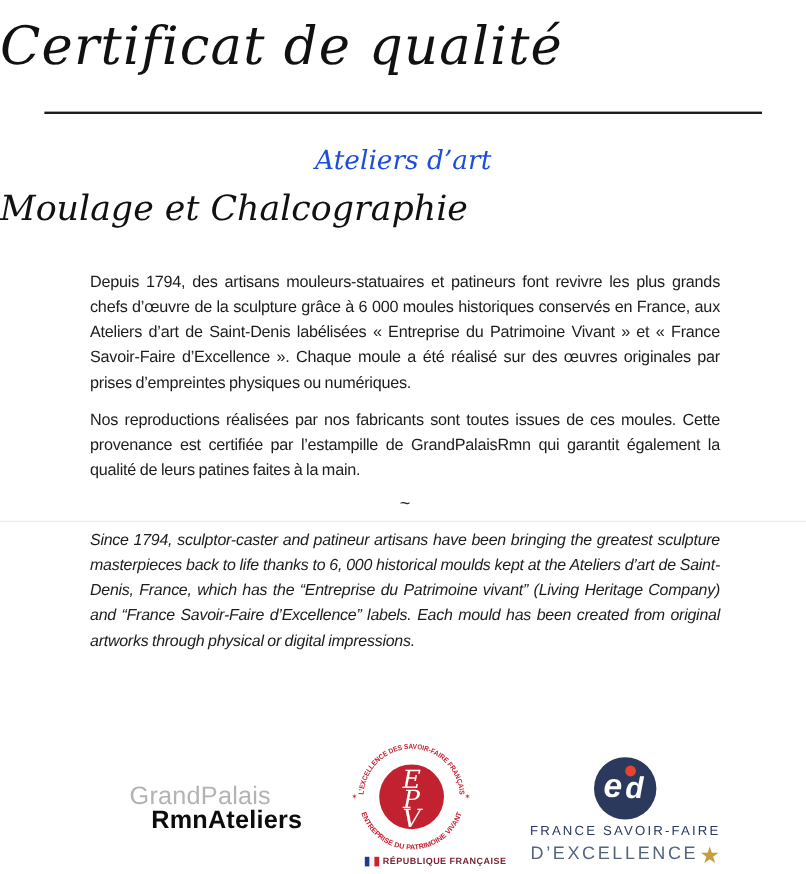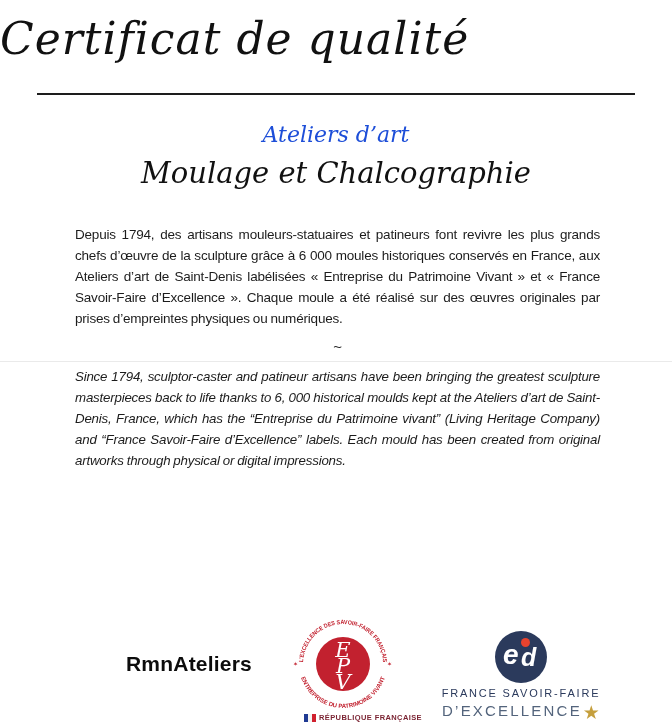--- a/index.html
+++ b/index.html
@@ -12,21 +12,21 @@
     margin:10px 0 0; font-family:"DejaVu Serif", serif; font-style:italic; font-weight:normal;
     font-size:44px; line-height:1.3; text-align:left; letter-spacing:1px; color:#111;
   }
   .rule { border:none; border-top:2px solid #1d1d1d; margin:26px 37px 0; height:0; }
   .sub1 {
     margin:26px 0 0; font-family:"DejaVu Serif", serif; font-style:italic;
     font-size:22px; text-align:center; color:#1d4ed8; line-height:1.25;
   }
   .sub2 {
     margin:6px 0 0; font-family:"DejaVu Serif", serif; font-style:italic;
-    font-size:29px; text-align:center; color:#111; line-height:1.3;
+    font-size:29px; text-align:left; color:#111; line-height:1.3;
   }
   
   .bodytext {
     margin:32px 72px 0 75px; text-align:justify;
     font-size:13.5px; line-height:21px; letter-spacing:-0.2px; word-spacing:-0.5px; color:#1c1c1c;
   }
   .bodytext p { margin:0 0 10px; }
   .bodytext .en { font-style:italic; font-size:13.3px; }
   .tilde { text-align:center; font-size:15px; line-height:16px; margin:2px 0 6px; color:#222; }
   .faint { border:none; border-top:1px solid #eaeaea; margin:6px -72px 4px -75px; height:0; }
@@ -68,26 +68,28 @@
 <div class="page">
 
   <h1 class="title">Certificat de qualité</h1>
   <hr class="rule">
 
   <div class="sub1">Ateliers d’art</div>
   <div class="sub2">Moulage et Chalcographie</div>
 
   <div class="bodytext">
     <p>Depuis 1794, des artisans mouleurs-statuaires et patineurs font revivre les plus grands chefs d’œuvre de la sculpture grâce à 6 000 moules historiques conservés en France, aux Ateliers d’art de Saint-Denis labélisées « Entreprise du Patrimoine Vivant » et « France Savoir-Faire d’Excellence ». Chaque moule a été réalisé sur des œuvres originales par prises d’empreintes physiques ou numériques.</p>
+    <p>Nos reproductions réalisées par nos fabricants sont toutes issues de ces moules. Cette provenance est certifiée par l’estampille de GrandPalaisRmn qui garantit également la qualité de leurs patines faites à la main.</p>
     <div class="tilde">~</div>
     <hr class="faint">
     <p class="en">Since 1794, sculptor-caster and patineur artisans have been bringing the greatest sculpture masterpieces back to life thanks to 6, 000 historical moulds kept at the Ateliers d’art de Saint-Denis, France, which has the “Entreprise du Patrimoine vivant” (Living Heritage Company) and “France Savoir-Faire d’Excellence” labels. Each mould has been created from original artworks through physical or digital impressions.</p>
   </div>
 
   <div class="logo-gp">
+    <div class="gp1">GrandPalais</div>
     <div class="gp2">RmnAteliers</div>
   </div>
 
   <div class="logo-epv">
     <svg width="104" height="100" viewBox="0 0 104 100" xmlns="http://www.w3.org/2000/svg">
       <defs>
         <path id="arcTop" d="M 12 52 A 40 40 0 0 1 92 52" fill="none"></path>
         <path id="arcBot" d="M 8 52 A 44 44 0 0 0 96 52" fill="none"></path>
       </defs>
       <text class="arc"><textPath href="#arcTop" startOffset="50%" text-anchor="middle" textLength="122" lengthAdjust="spacingAndGlyphs">L’EXCELLENCE DES SAVOIR-FAIRE FRANÇAIS</textPath></text>

